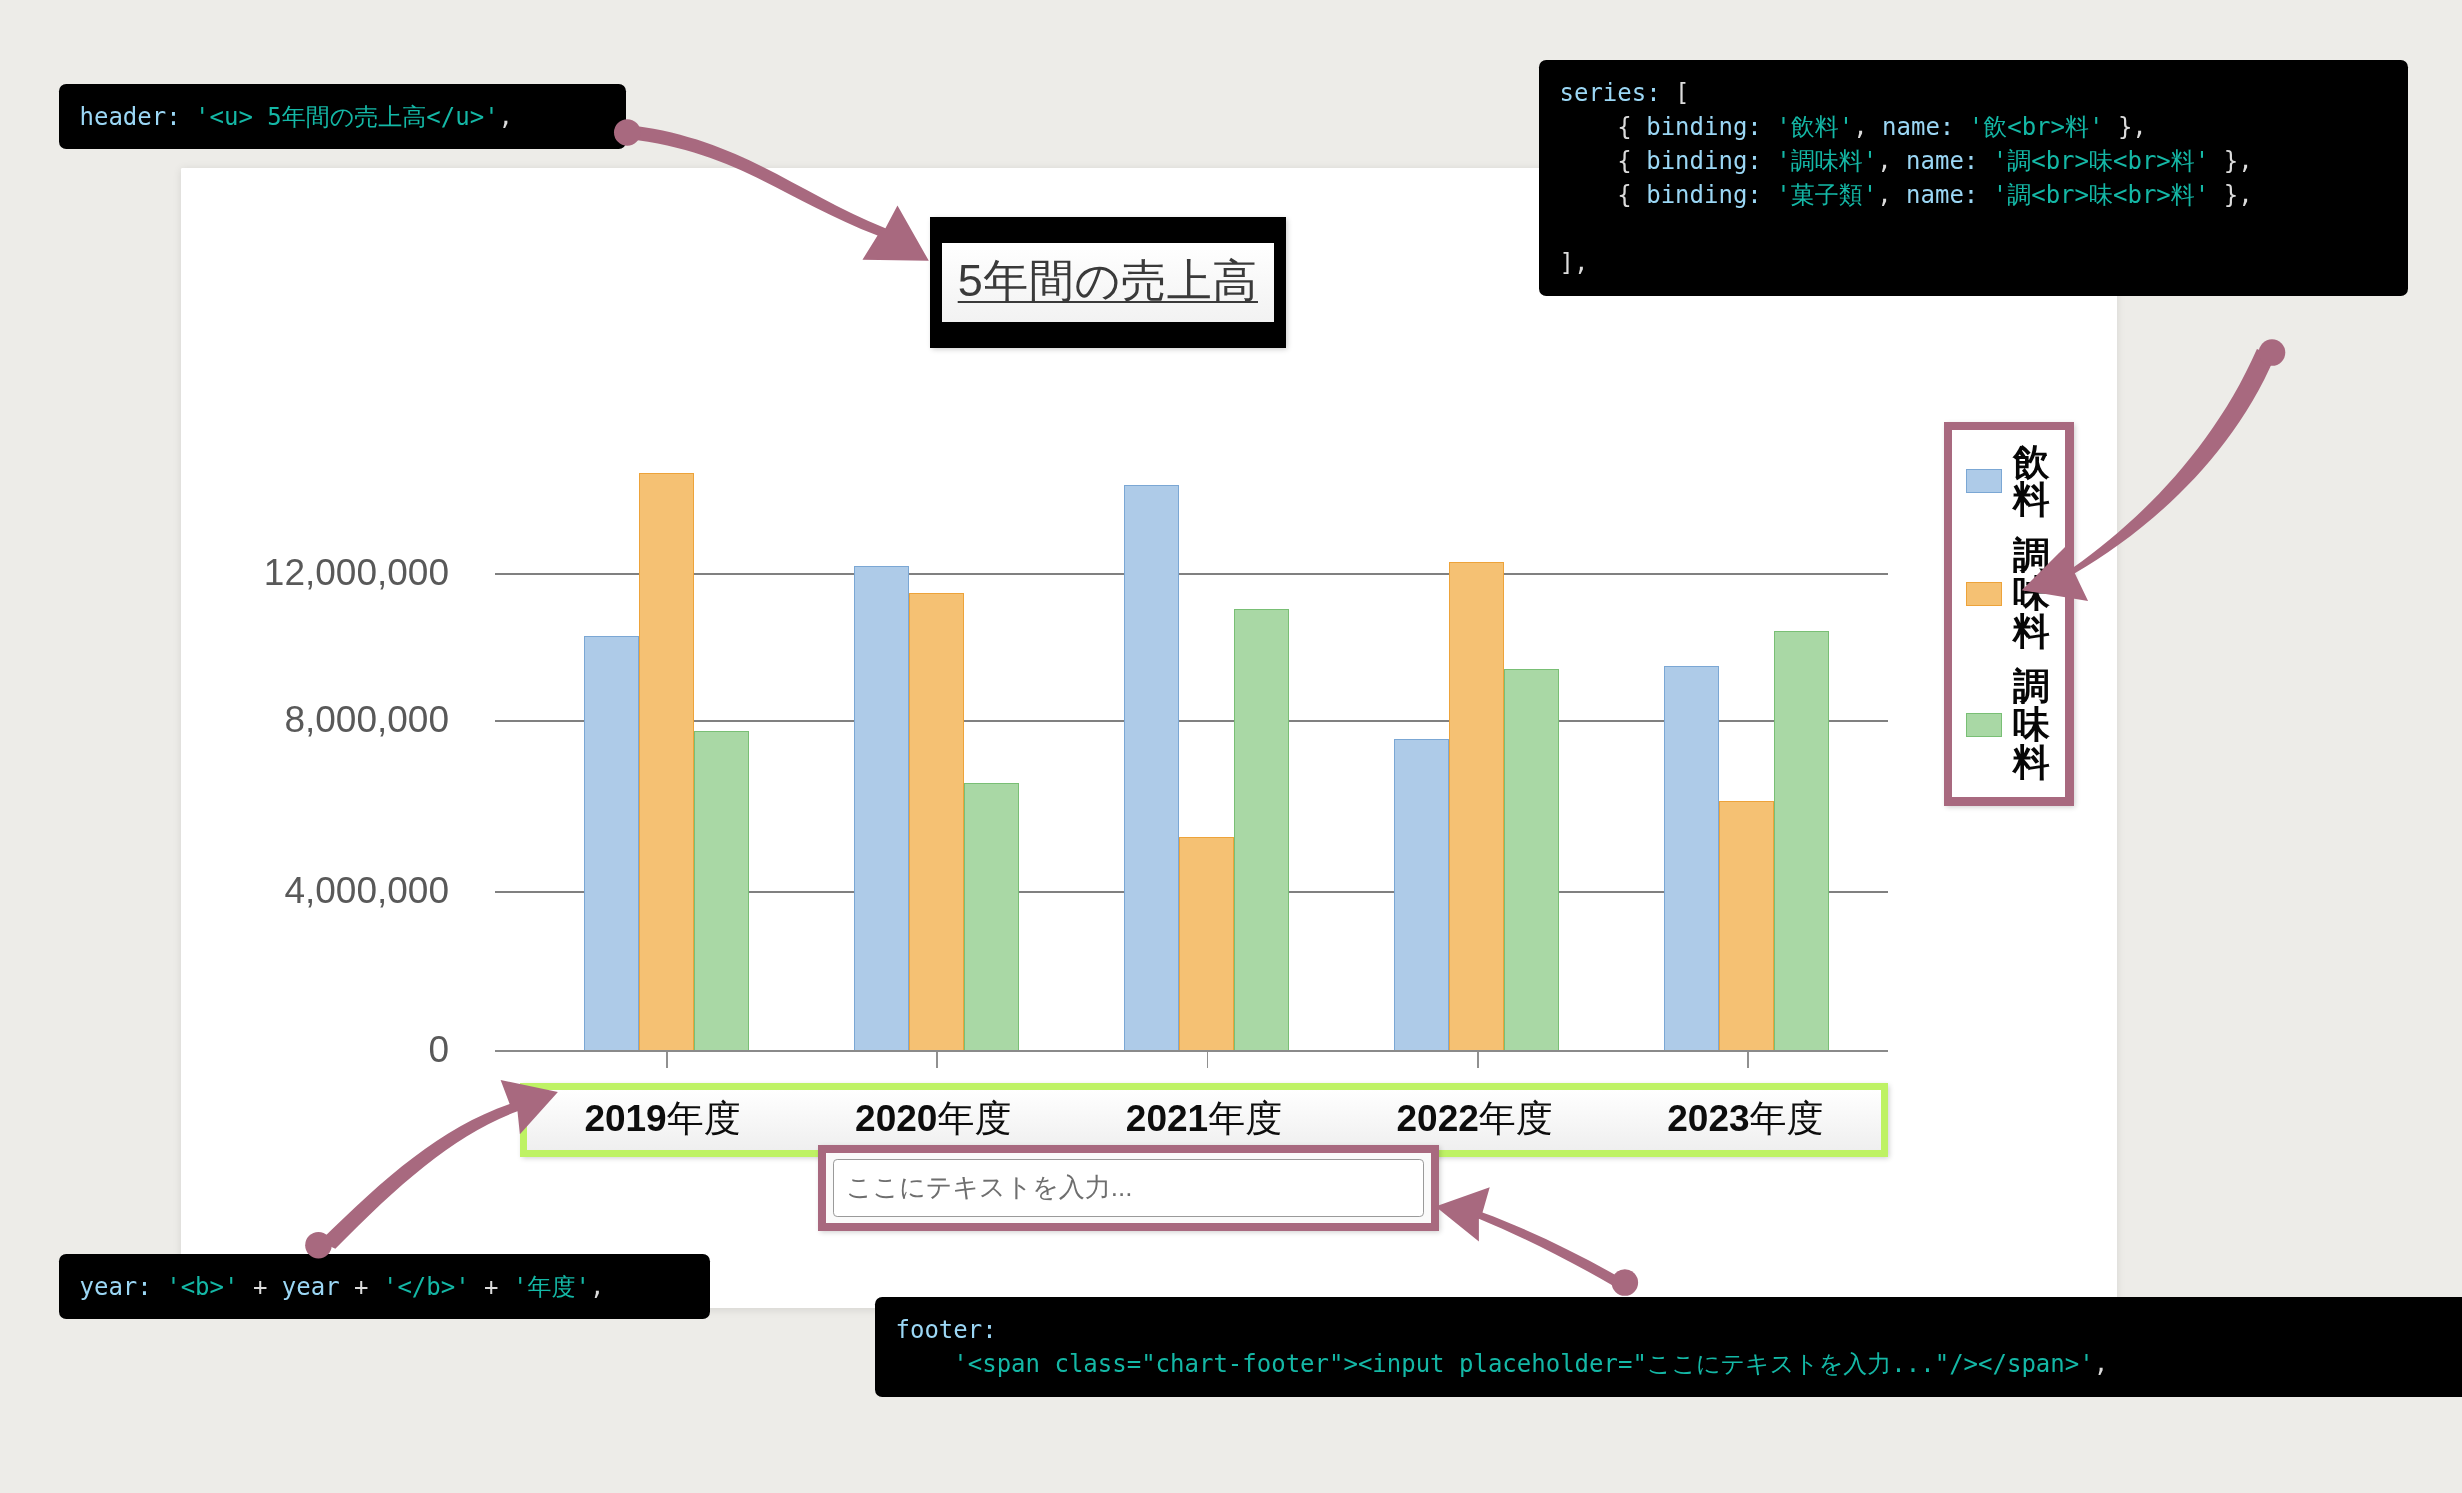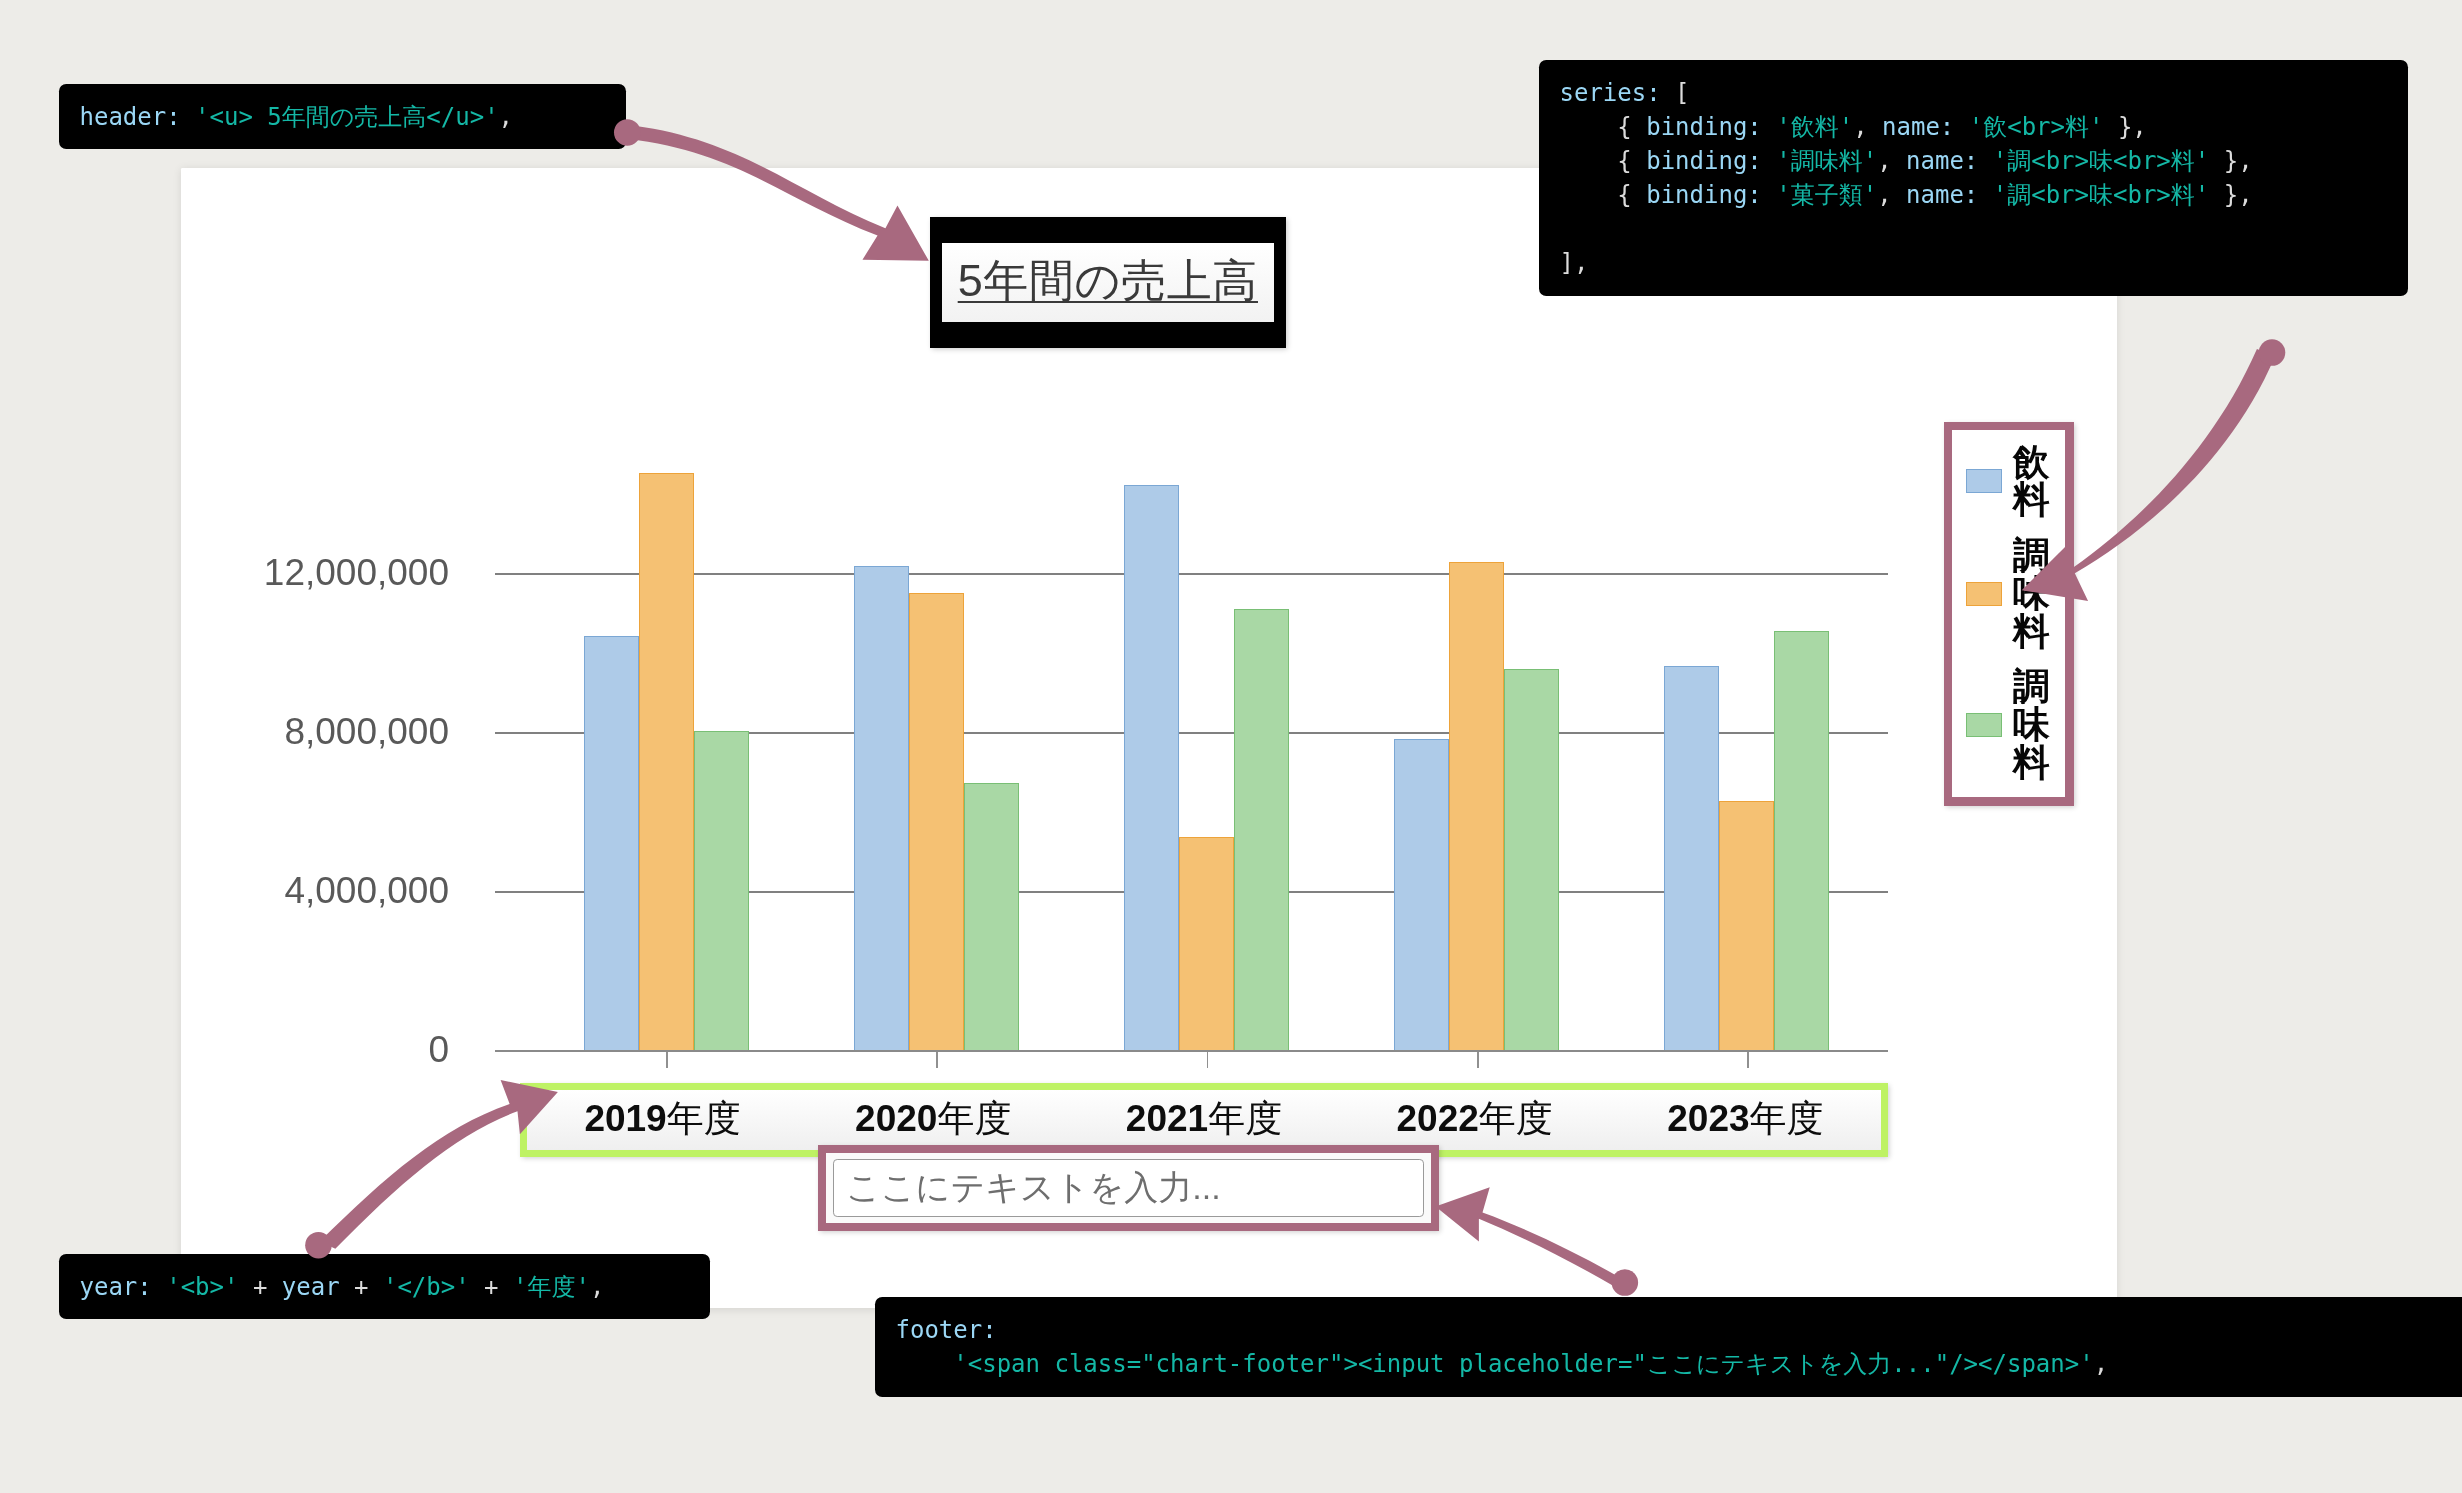--- a/index.html
+++ b/index.html
@@ -132,21 +132,21 @@
     background: #a8697f;
     box-shadow: 1.8px 2.4px 5.4px rgba(0,0,0,0.20);
   }
   #footer-inner {
     background: #fafafa;
     padding: 6px 7.2px;
   }
   #footer-input {
     width: 591px;
     height: 58px;
-    font-size: 34px;
+    font-size: 26px;
     font-family: "Liberation Sans", "DejaVu Sans", sans-serif;
     color: #333;
     padding: 0 12px;
     border: 1.8px solid #9a9a9a;
     border-radius: 4.2px;
     background: #ffffff;
     outline: none;
   }
   #footer-input::placeholder { color: #6e6e6e; }
 
@@ -228,21 +228,21 @@
 </div>
 
 <div id="plot-area">
   <div id="gridlines">
       <div class="gridline" style="bottom: 0px;">
         <div class="ytick-label">0</div>
       </div>
       <div class="gridline" style="bottom: 159px;">
         <div class="ytick-label">4,000,000</div>
       </div>
-      <div class="gridline" style="bottom: 318px;">
+      <div class="gridline" style="bottom: 330px;">
         <div class="ytick-label">8,000,000</div>
       </div>
       <div class="gridline" style="bottom: 477px;">
         <div class="ytick-label">12,000,000</div>
       </div>
     </div>
   <div id="bar-groups">
       <div class="bar-group">
         <div class="bar s0" style="height: 416px;"></div>
         <div class="bar s1" style="height: 579px;"></div>

